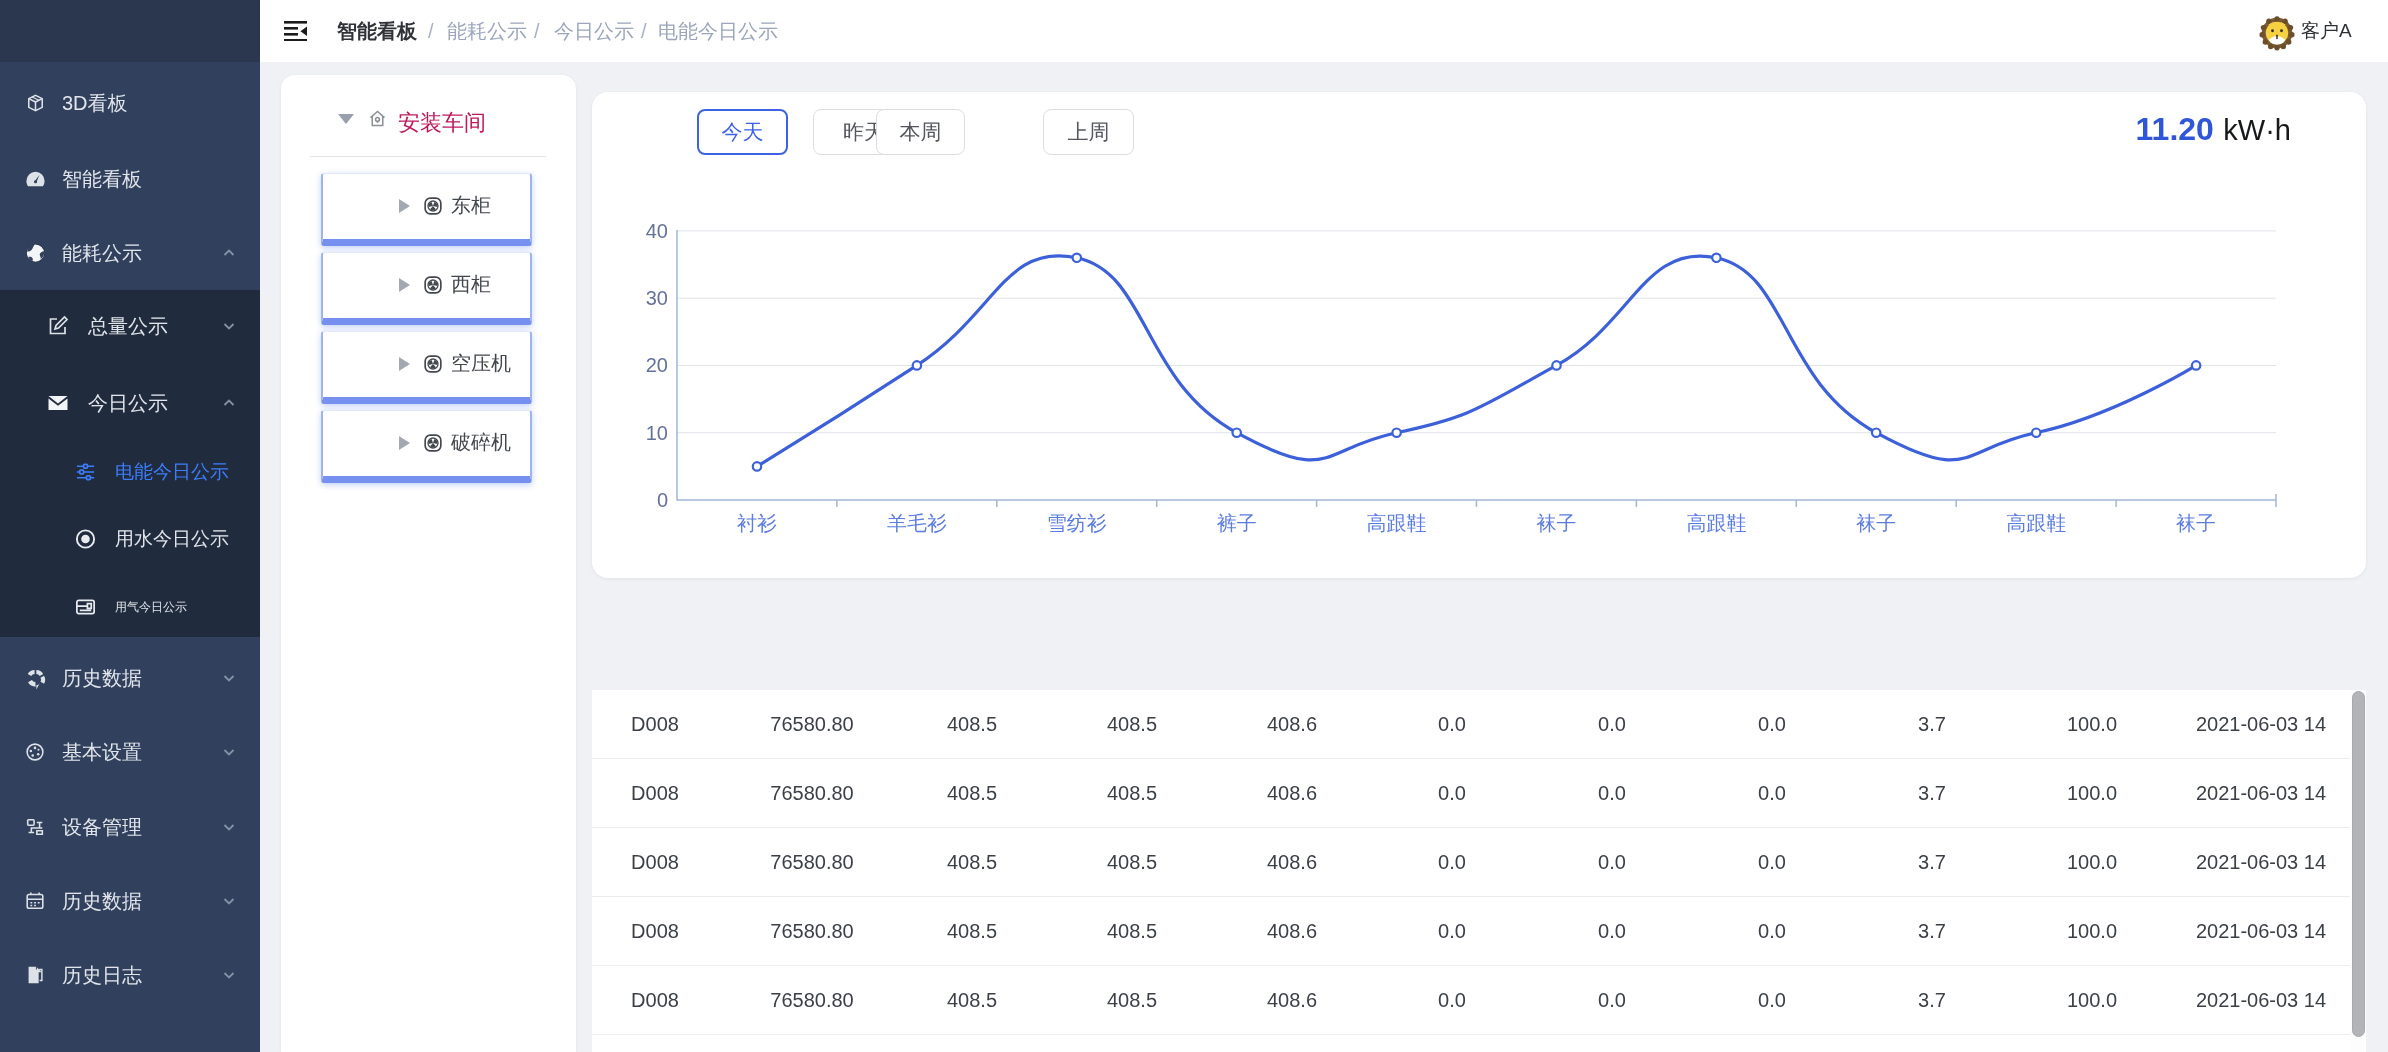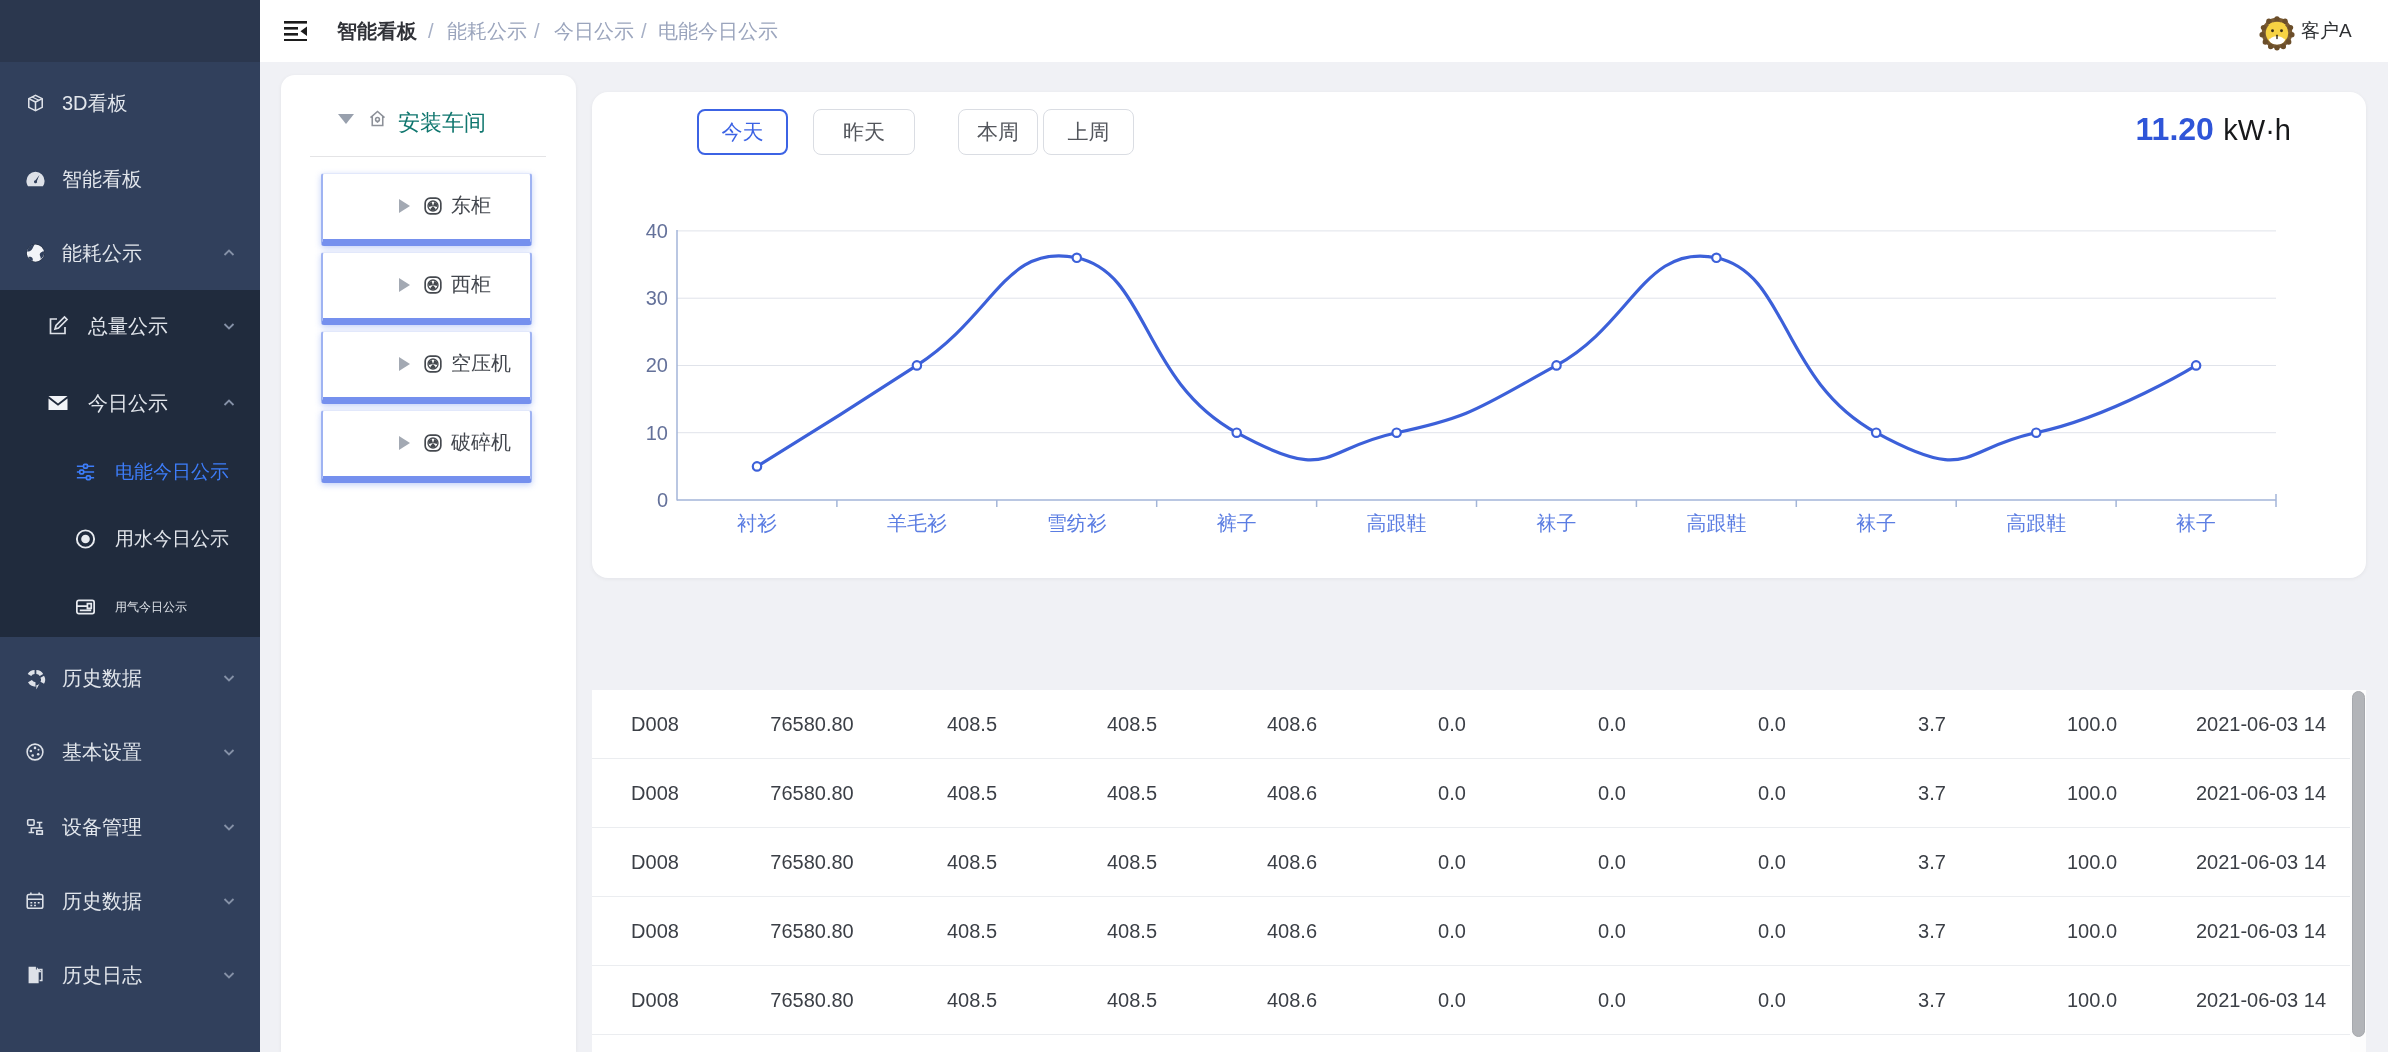--- a/index.html
+++ b/index.html
@@ -223,21 +223,21 @@
   <div class="abs" id="treecard"></div>
   <div id="treestuff">
     <svg class="abs" style="left:337px;top:113px" width="18" height="12" viewBox="0 0 18 12">
         <path d="M1 1 L17 1 L9 11 Z" fill="#98a0ad"></path>
       </svg>
     <svg class="abs" style="left:367px;top:108px" width="21" height="21" viewBox="0 0 24 24" fill="none" stroke="#8d9199" stroke-width="1.8">
         <path d="M4 11 L12 4 L20 11 M6 9.5 L6 20 L18 20 L18 9.5"></path>
         <circle cx="12" cy="13" r="2.2"></circle>
         <path d="M12 15.2 L12 17"></path>
       </svg>
-    <div class="abs" style="left:398px;top:108px;font-size:22px;color:#0f766e">安装车间</div>
+    <div class="abs" style="left:398px;top:108px;font-size:22px;color:#be185d">安装车间</div>
     <div class="abs" style="left:310px;top:156px;width:236px;height:1px;background:#e4e4e6"></div>
     <div class="tbox" style="top:173px">
         <div class="row">
       <svg width="13" height="16" viewBox="0 0 13 16">
             <path d="M1 1 L12 8 L1 15 Z" fill="#a3a9b3"></path>
           </svg>
       <svg style="margin-left:12px" width="20" height="20" viewBox="0 0 24 24">
             <rect x="2.6" y="2.6" width="18.8" height="18.8" rx="6" fill="none" stroke="#45494f" stroke-width="2"></rect>
             <circle cx="12" cy="12" r="6" fill="none" stroke="#45494f" stroke-width="1.6"></circle>
             <path d="M12 12 L15.48 15.86 A5.2 5.2 0 0 1 8.52 15.86 Z M12 12 L6.91 13.08 A5.2 5.2 0 0 1 10.39 7.05 Z M12 12 L13.61 7.05 A5.2 5.2 0 0 1 17.09 13.08 Z" fill="#45494f"></path>
@@ -282,21 +282,21 @@
             <path d="M12 12 L15.48 15.86 A5.2 5.2 0 0 1 8.52 15.86 Z M12 12 L6.91 13.08 A5.2 5.2 0 0 1 10.39 7.05 Z M12 12 L13.61 7.05 A5.2 5.2 0 0 1 17.09 13.08 Z" fill="#45494f"></path>
           </svg>
       <span class="lbl">破碎机</span>
     </div>
       </div>
   </div>
 
   <div class="abs" id="chartcard"></div>
   <div class="btn active" style="left:697px;width:91px">今天</div>
   <div class="btn" style="left:813px;width:102px">昨天</div>
-  <div class="btn" style="left:958px;width:80px">本周</div>
+  <div class="btn" style="left:876px;width:89px">本周</div>
   <div class="btn" style="left:1043px;width:91px">上周</div>
   <div class="abs" style="left:2000px;top:111px;width:291px;height:40px;text-align:right;white-space:nowrap">
     <span style="font-size:32px;font-weight:700;color:#2f55d8">11.20</span>
     <span style="font-size:29px;color:#17181a;margin-left:5px"> kW·h</span>
   </div>
   <svg class="abs" style="left:592px;top:92px" width="1774" height="512" viewBox="592 92 1774 512" id="chartsvg">
     <g stroke="#e0e3ea" stroke-width="1">
       <line x1="677" y1="230.9" x2="2276" y2="230.9"></line>
       <line x1="677" y1="298.2" x2="2276" y2="298.2"></line>
       <line x1="677" y1="365.5" x2="2276" y2="365.5"></line>

